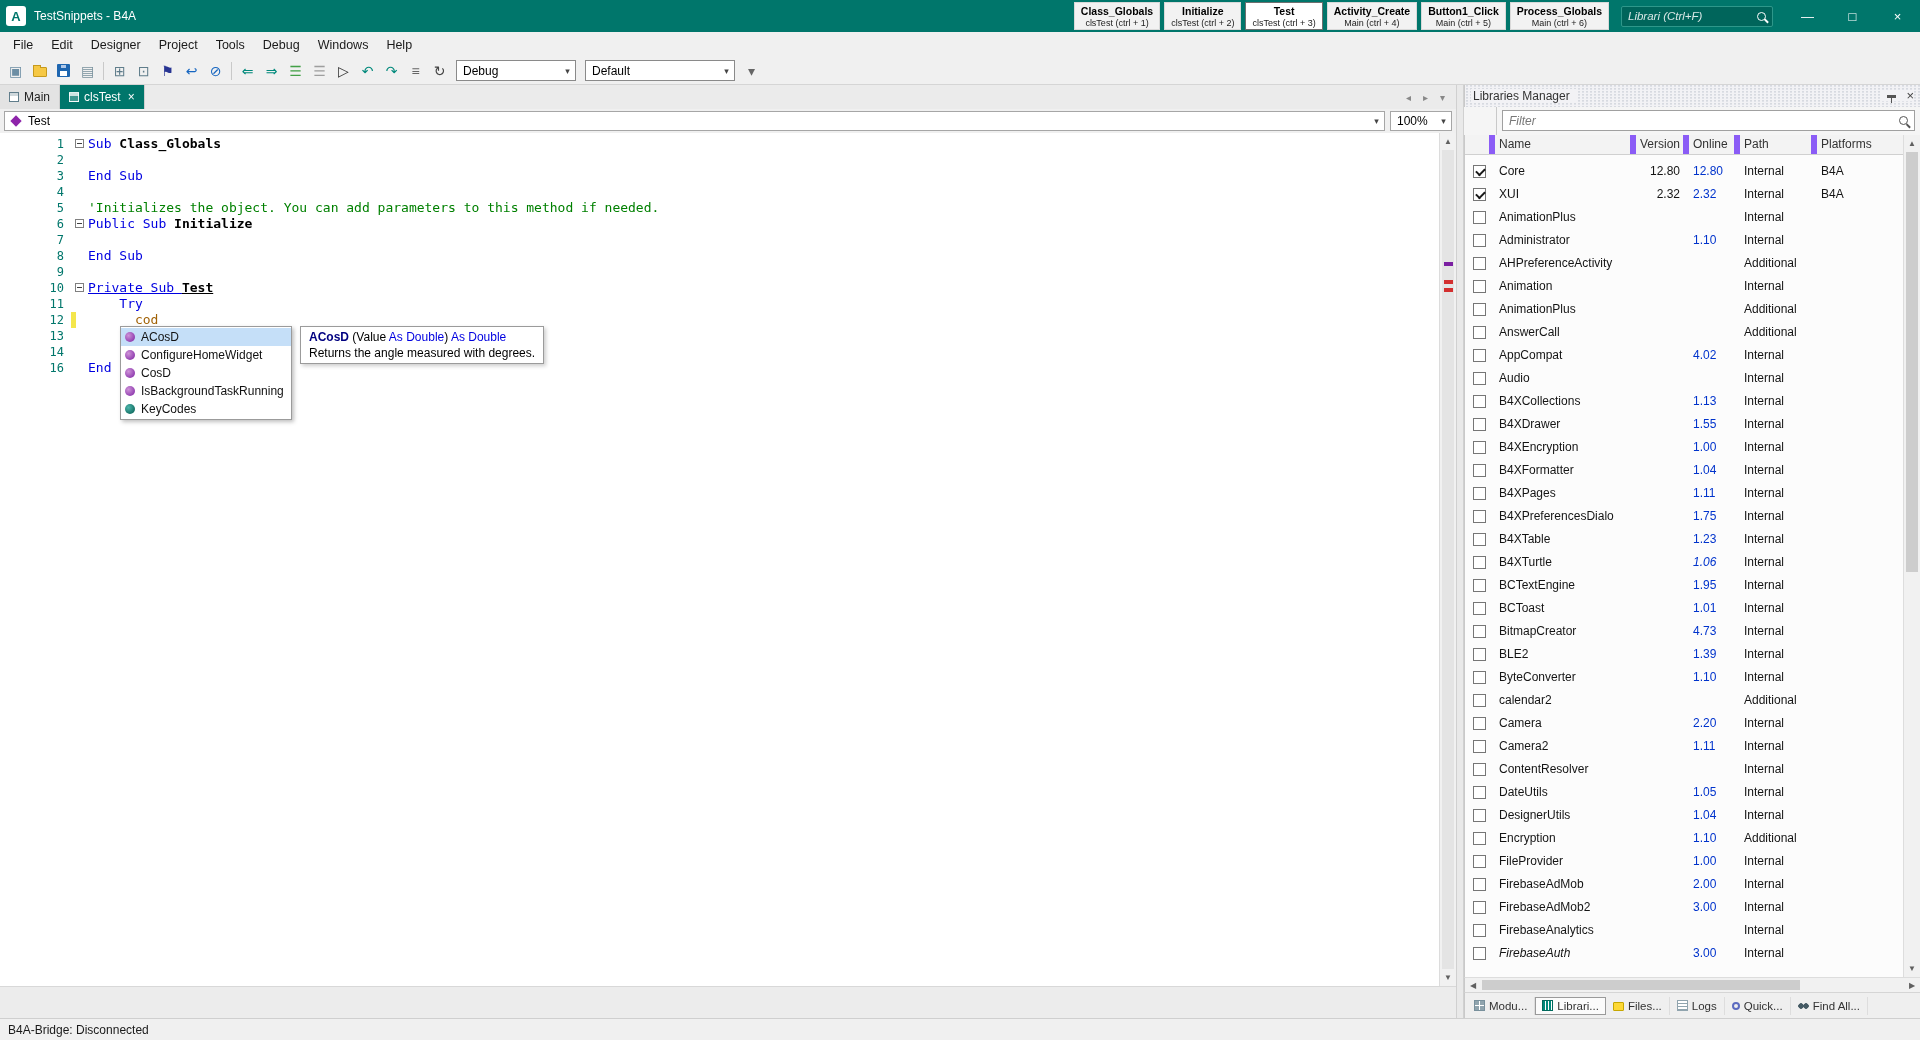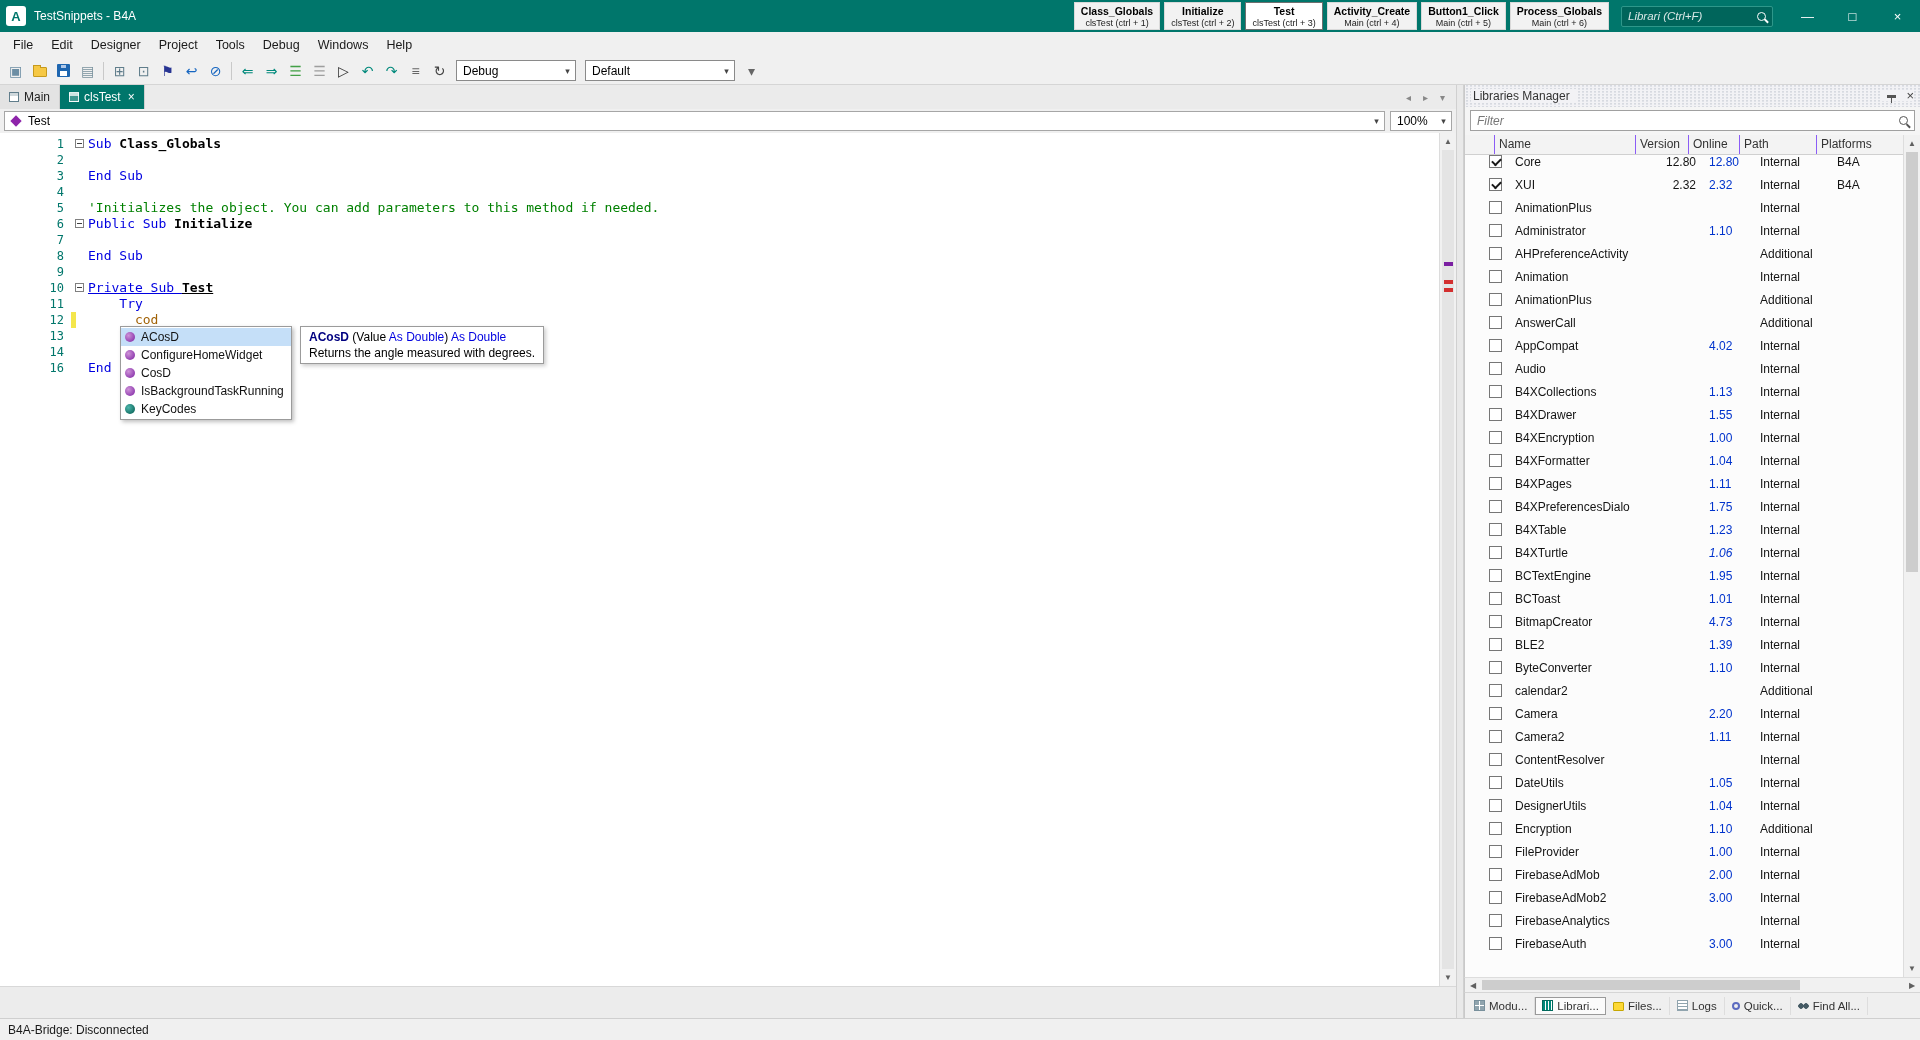--- a/index.html
+++ b/index.html
@@ -107,27 +107,27 @@
   .tt-p{color:#000;}
 
   
   .libs-header{height:22px;display:flex;align-items:center;padding:0 6px;background:#F2F2F5;border-left:1px solid #C9C9C9;
                background-image:radial-gradient(#C5CAD3 1px,transparent 1px);background-size:4px 3px;background-position:0 60%;flex:none;}
   .libs-title{font-size:12px;color:#333;background:#F2F2F5;padding:0 6px 0 2px;white-space:nowrap;}
   .libs-header-icons{margin-left:auto;display:flex;align-items:center;gap:10px;background:#F2F2F5;padding-left:6px;}
   .pin-icon{position:relative;width:9px;height:3px;background:#555;display:inline-block;}
   .pin-icon::after{content:"";position:absolute;top:3px;left:4px;width:1px;height:5px;background:#555;}
   .hdr-close{font-size:13px;color:#444;line-height:10px;}
-  .filter-row{height:28px;padding:3px 5px;border-left:1px solid #C9C9C9;flex:none;}
+  .filter-row{height:28px;padding:3px 5px;border-left:1px solid #C9C9C9;flex:none;margin-left:32px;}
   .filter-box{height:21px;background:#fff;border:1px solid #A0A0A0;display:flex;align-items:center;padding:0 6px;}
   .filter-ph{flex:1;font-size:12px;font-style:italic;color:#777;}
   .libs-table{flex:1;position:relative;background:#FCFCFC;border-left:1px solid #C9C9C9;min-height:0;overflow:hidden;}
   .thead{display:flex;height:20px;background:#F3F3F3;border-bottom:1px solid #D0D0D0;margin-right:17px;}
-  .th{font-size:12px;color:#333;padding:2px 4px;border-right:1px solid #8b5cf6;white-space:nowrap;overflow:hidden;flex:none;}
-  .lrow{display:flex;height:23px;align-items:flex-start;padding-left:16px;}
+  .th{font-size:12px;color:#333;padding:2px 4px;border-right:6px solid #8b5cf6;white-space:nowrap;overflow:hidden;flex:none;}
+  .lrow{display:flex;height:23px;align-items:flex-end;}
   .cellcb{display:flex;align-items:center;flex:none;}
   .cbx{width:13px;height:13px;border:1px solid #767676;background:#fff;margin-left:8px;position:relative;display:inline-block;}
   .cbx.checked::after{content:"";position:absolute;left:2px;top:2px;width:7px;height:4px;border-left:2px solid #1A1A1A;
                       border-bottom:2px solid #1A1A1A;transform:rotate(-45deg);}
   .cell{font-size:12px;color:#141414;padding:0 4px;white-space:nowrap;overflow:hidden;flex:none;}
   .c-version{text-align:right;padding-right:9px;}
   .c-online{color:#0033CC;}
   .lvscroll{position:absolute;top:0;right:0;bottom:0;width:17px;background:#F1F1F1;border-left:1px solid #DDDDDD;}
   .lthumb{position:absolute;left:2px;right:2px;top:17px;height:420px;background:#CDCDCD;}
   .libs-hscroll{height:15px;background:#F1F1F1;position:relative;border-top:1px solid #DDDDDD;border-left:1px solid #C9C9C9;flex:none;}
@@ -733,21 +733,21 @@
               <span class="cell c-name" style="width: 141px;">FirebaseAnalytics</span>
               <span class="cell c-version" style="width: 53px;"></span>
               <span class="cell c-online" style="width: 51px;"></span>
               <span class="cell c-path" style="width: 77px;">Internal</span>
               <span class="cell c-platforms" style="width: 74px;"></span>
             </div>
             <div class="lrow">
               <span class="cellcb" style="width: 30px;">
                 <span class="cbx"></span>
               </span>
-              <span class="cell c-name" style="width: 141px;">FirebaseAuth</span>
+              <span class="cell c-name" style="width: 141px; font-style: italic;">FirebaseAuth</span>
               <span class="cell c-version" style="width: 53px;"></span>
               <span class="cell c-online" style="width: 51px;">3.00</span>
               <span class="cell c-path" style="width: 77px;">Internal</span>
               <span class="cell c-platforms" style="width: 74px;"></span>
             </div>
           </div>
         <div class="lvscroll">
           <span class="scroll-btn" style="top:0">▲</span>
           <span class="lthumb"></span>
           <span class="scroll-btn" style="bottom:0">▼</span>

